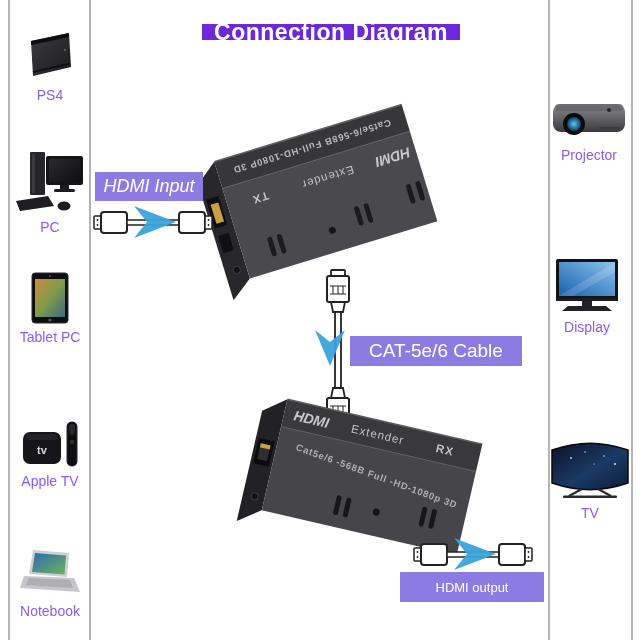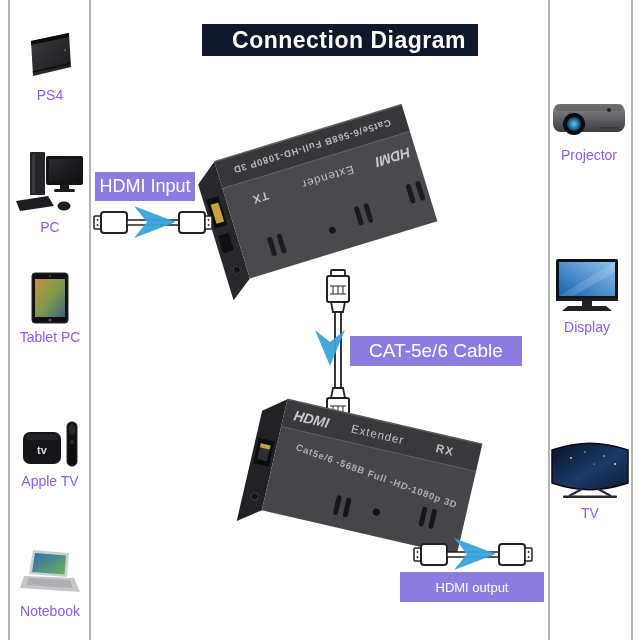--- a/index.html
+++ b/index.html
@@ -2,23 +2,23 @@
 <html><head>
 <meta charset="utf-8">
 <style>
   html,body{margin:0;padding:0;background:#fff;}
   #canvas{position:relative;width:640px;height:640px;background:#ffffff;overflow:hidden;
           font-family:"Liberation Sans",sans-serif;}
   svg{overflow:visible;display:block;}
   svg text{font-family:"Liberation Sans",sans-serif;}
   .abs{position:absolute;}
   .vline{position:absolute;top:0;width:2px;height:640px;background:#b4b4b6;}
-  .title-box{position:absolute;left:202px;top:24px;width:258px;height:32px;background:#0f172a;
+  .title-box{position:absolute;left:202px;top:24px;width:258px;height:16px;background:#6d28d9;
              color:#fff;display:flex;align-items:center;justify-content:center;
-             font-size:23px;font-weight:bold;letter-spacing:0.5px;padding-left:18px;}
+             font-size:23px;font-weight:bold;letter-spacing:0.5px;}
   .flow-label{position:absolute;background:#8c7ce1;color:#fff;display:flex;align-items:center;
               justify-content:center;font-weight:500;}
   .device{position:absolute;display:flex;flex-direction:column;align-items:center;}
   .dev-label{font-size:14px;color:#8b5cf6;margin-top:5px;text-align:center;white-space:nowrap;}
 </style>
 </head>
 <body>
 
 <div id="canvas">
 
@@ -196,21 +196,21 @@
       <rect x="32" y="12" width="5" height="20" rx="2.5" fill="#1b1b1e"></rect>
       <rect x="78" y="6" width="5" height="20" rx="2.5" fill="#1b1b1e"></rect>
       <rect x="88" y="6" width="5" height="20" rx="2.5" fill="#1b1b1e"></rect>
       <rect x="-117" y="-38" width="13" height="30" fill="#0f0f12"></rect>
       <rect x="-114" y="-32" width="8" height="20" fill="#c7a23f"></rect>
       <rect x="-116" y="0" width="11" height="18" fill="#101014"></rect>
       <circle cx="-108" cy="38" r="3.5" fill="#121216" stroke="#3c3c40"></circle>
     </g>
   </svg>
 
-  <div class="flow-label" style="left:95px;top:172px;width:100px;height:29px;font-size:18px;">
+  <div class="flow-label" style="left:95px;top:172px;width:108px;height:29px;font-size:18px;font-style:italic;">
     <span>HDMI Input</span>
   </div>
 
   <svg class="abs" style="left:92px;top:204px" width="122" height="36" viewBox="0 0 122 36">
     <rect x="2" y="12" width="7" height="13" rx="1" fill="#fff" stroke="#222" stroke-width="1.5"></rect>
     <circle cx="5.5" cy="16" r="0.9" fill="#222"></circle>
       <circle cx="5.5" cy="21" r="0.9" fill="#222"></circle>
     <rect x="9" y="8" width="26" height="21" rx="3" fill="#fff" stroke="#222" stroke-width="2"></rect>
     <rect x="35" y="16" width="52" height="5" fill="#fff" stroke="#222" stroke-width="1.5"></rect>
     <rect x="87" y="8" width="26" height="21" rx="3" fill="#fff" stroke="#222" stroke-width="2"></rect>

